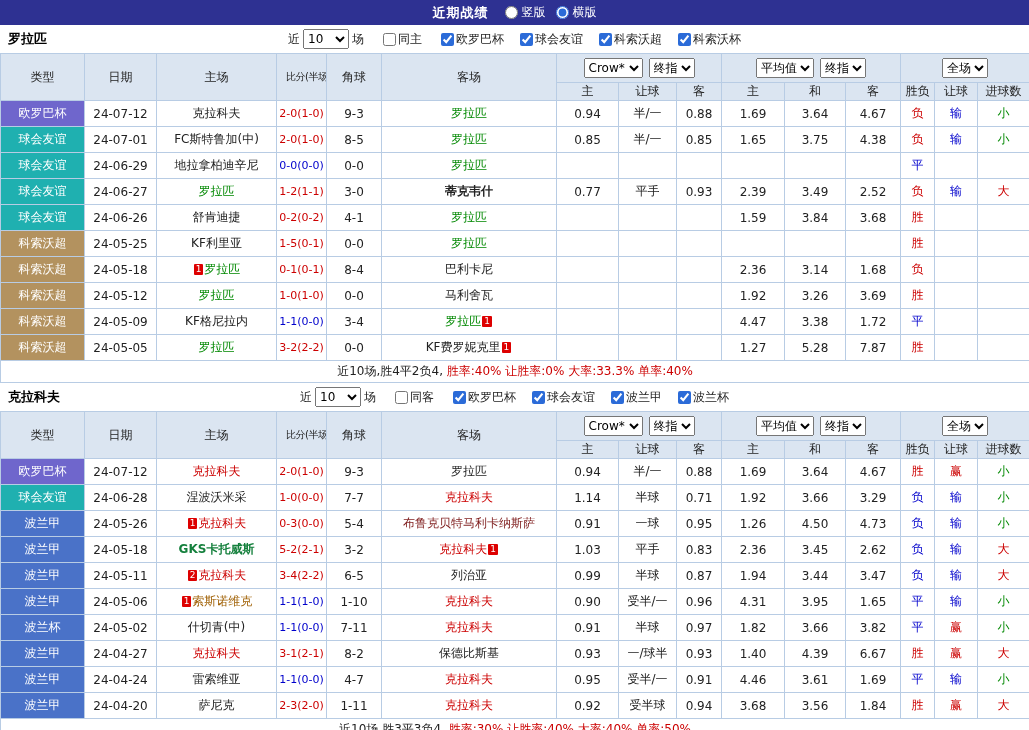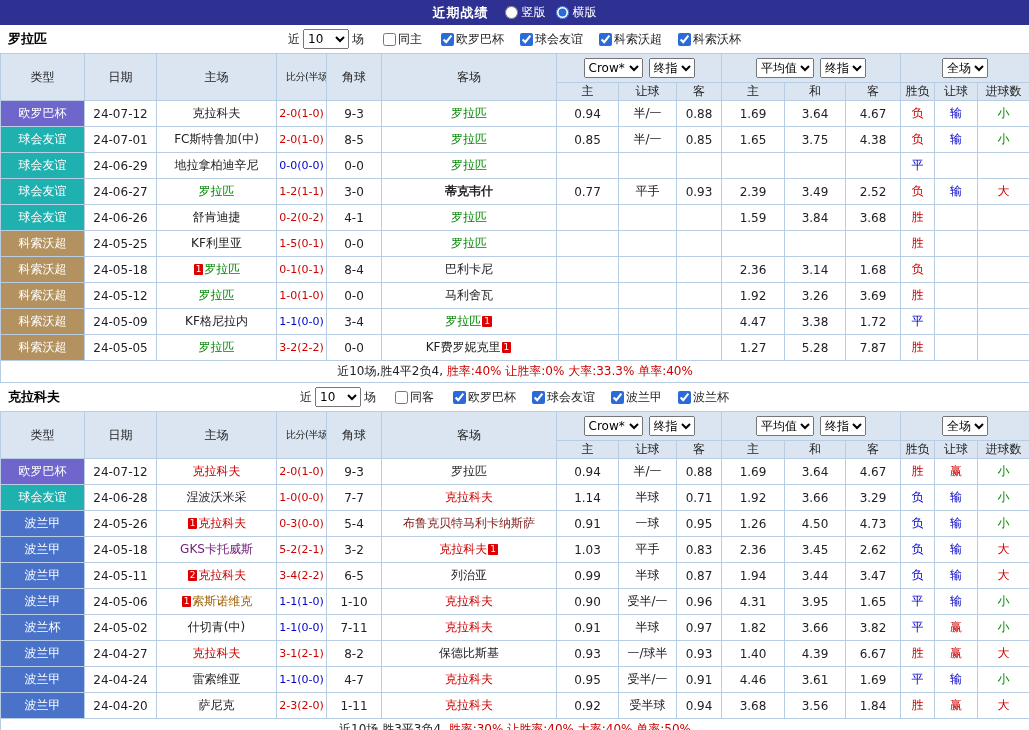--- a/index.html
+++ b/index.html
@@ -472,21 +472,21 @@
     <td>4.50</td>
     <td>4.73</td>
     <td style="color: rgb(0, 0, 204);">负</td>
     <td style="color: rgb(0, 0, 204);">输</td>
     <td style="color: rgb(0, 136, 0);">小</td>
   </tr>
 
   <tr>
     <td class="league" style="background: rgb(74, 114, 200);">波兰甲</td>
     <td>24-05-18</td>
-    <td class="team"><span style="color: #701a75;">GKS卡托威斯</span></td>
+    <td class="team"><span style="color: #15803d; font-weight: bold;">GKS卡托威斯</span></td>
     <td class="score" style="color: rgb(204, 0, 0);">5-2(2-1)</td>
     <td>3-2</td>
     <td class="team"><span style="color: rgb(204, 0, 0);">克拉科夫</span><span class="badge">1</span></td>
     <td>1.03</td>
     <td>平手</td>
     <td>0.83</td>
     <td>2.36</td>
     <td>3.45</td>
     <td>2.62</td>
     <td style="color: rgb(0, 0, 204);">负</td>

